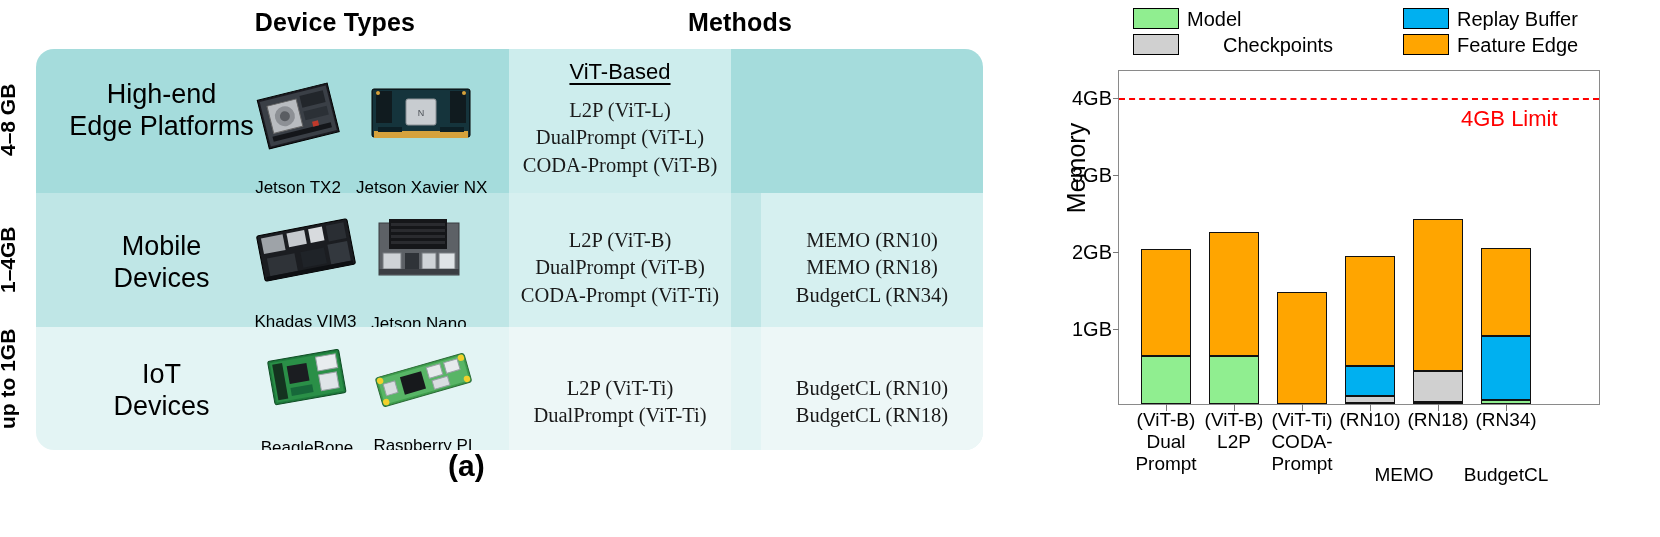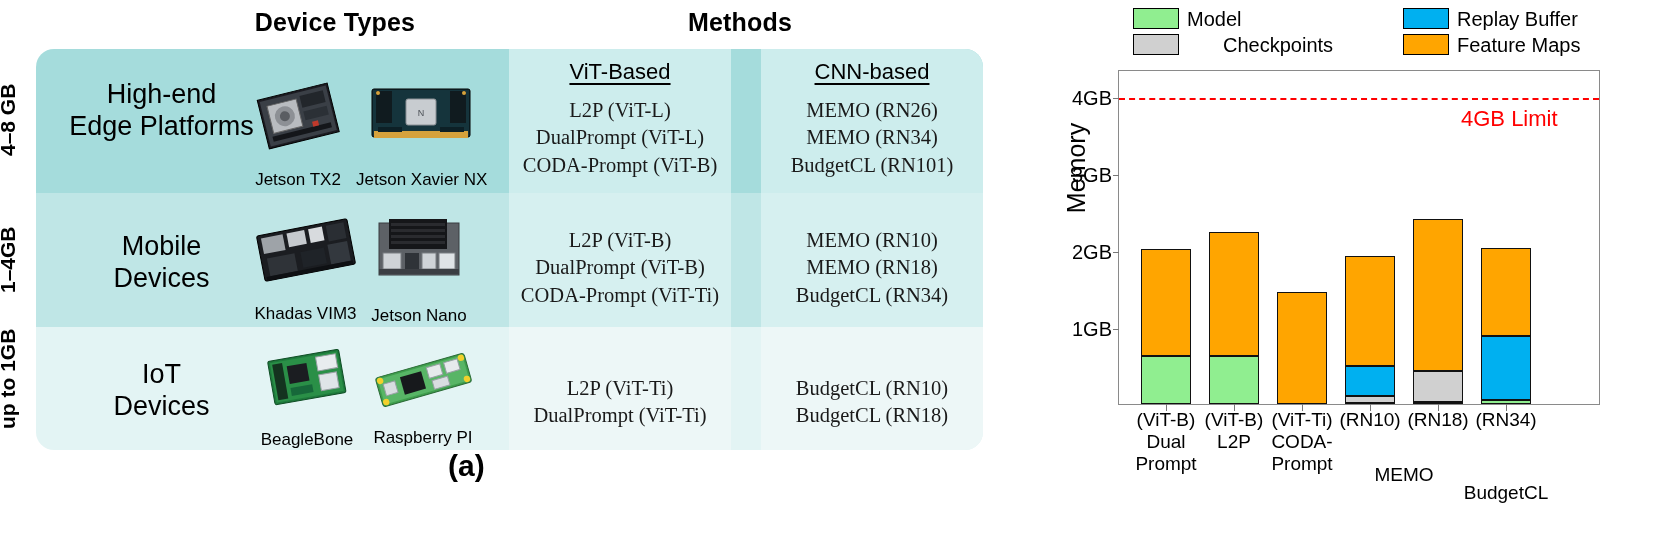--- a/index.html
+++ b/index.html
@@ -38,21 +38,21 @@
   .dev-name{
     position:absolute;left:18px;width:215px;text-align:center;
     font-size:27px;color:#000;line-height:1.17;
   }
   #dev-name-1{top:30px;}
   #dev-name-2{top:38px;}
   #dev-name-3{top:32px;}
 
   .dev-imgs{position:absolute;left:215px;top:8px;width:228px;height:100%;}
   .dev-fig{position:absolute;text-align:center;width:114px;}
-  .dev-fig .cap{font-size:17px;color:#000;margin-top:11px;white-space:nowrap;}
+  .dev-fig .cap{font-size:17px;color:#000;margin-top:19px;white-space:nowrap;}
   .board{margin:0 auto;position:relative;}
 
   .mhead{
     position:absolute;top:10px;left:0;width:100%;text-align:center;
     font-size:22px;color:#000;text-decoration:underline;
     text-underline-offset:4px;
   }
   .mlist{
     position:absolute;left:0;width:100%;text-align:center;
     font-family:"Liberation Serif",serif;font-size:20.5px;color:#1a1a1a;
@@ -181,26 +181,20 @@
         </div>
       </div>
       <div class="cell-gap cell-gap-inner"></div>
       <div class="cell-method">
         <div class="mhead">ViT-Based</div>
         <div class="mlist" style="white-space:pre-line">L2P (ViT-L)
 DualPrompt (ViT-L)
 CODA-Prompt (ViT-B)</div>
       </div>
       <div class="cell-gap cell-gap-inner"></div>
-      <div class="cell-method">
-        <div class="mhead">CNN-based</div>
-        <div class="mlist" style="white-space:pre-line">MEMO (RN26)
-MEMO (RN34)
-BudgetCL (RN101)</div>
-      </div>
     </div>
 
     <div class="trow" id="trow-2">
       <div class="cell-device">
         <div class="dev-name" id="dev-name-2" style="white-space:pre-line">Mobile
 Devices</div>
         <div class="dev-imgs">
           <div class="dev-fig" style="left:-8px;top:10px;width:125px;">
             <div class="board">
               <svg width="112" height="78" viewBox="0 0 112 78">
@@ -325,21 +319,21 @@
       <div class="leg-item" id="leg-1">
         <span class="leg-swatch" style="background: rgb(208, 208, 208);"></span>
         <span class="leg-text">Checkpoints</span>
       </div>
       <div class="leg-item" id="leg-2">
         <span class="leg-swatch" style="background: rgb(0, 176, 240);"></span>
         <span class="leg-text">Replay Buffer</span>
       </div>
       <div class="leg-item" id="leg-3">
         <span class="leg-swatch" style="background: rgb(255, 165, 0);"></span>
-        <span class="leg-text">Feature Maps</span>
+        <span class="leg-text">Feature Edge</span>
       </div>
     </div>
 
   <div id="ylabel">Memory</div>
 
   <div id="plot-frame">
     <div id="limit-line" style="top: 26.954px; border-top-color: rgb(255, 0, 0);"></div>
     <div id="limit-label" style="color: rgb(255, 0, 0); left: 342px; top: 34.954px;">4GB Limit</div>
   <div class="ytick" style="top: 257.989px;">1GB</div>
       <div class="ytick-mark" style="top: 257.989px;"></div>
@@ -387,16 +381,16 @@
       <div class="xtick" style="left: 319px;"></div>
       <div class="xlab" style="left: 264px; width: 110px;">(RN18)</div>
       <div class="bar" style="left: 362px; width: 50px; height: 155.563px;">
         <div class="seg" style="background: rgb(144, 238, 144); height: 3.85057px; bottom: 0px;"></div>
         <div class="seg" style="background: rgb(0, 176, 240); height: 63.9195px; bottom: 3.85057px;"></div>
         <div class="seg" style="background: rgb(255, 165, 0); height: 87.7931px; bottom: 67.7701px;"></div>
       </div>
       <div class="xtick" style="left: 387px;"></div>
       <div class="xlab" style="left: 332px; width: 110px;">(RN34)</div>
       <div class="grouplab" style="left: 215px; width: 140px; top: 361px;">MEMO</div>
-      <div class="grouplab" style="left: 317px; width: 140px; top: 379px;">BudgetCL</div>
+      <div class="grouplab" style="left: 317px; width: 140px; top: 361px;">BudgetCL</div>
     </div>
 
 </div>
 
 </body></html>

